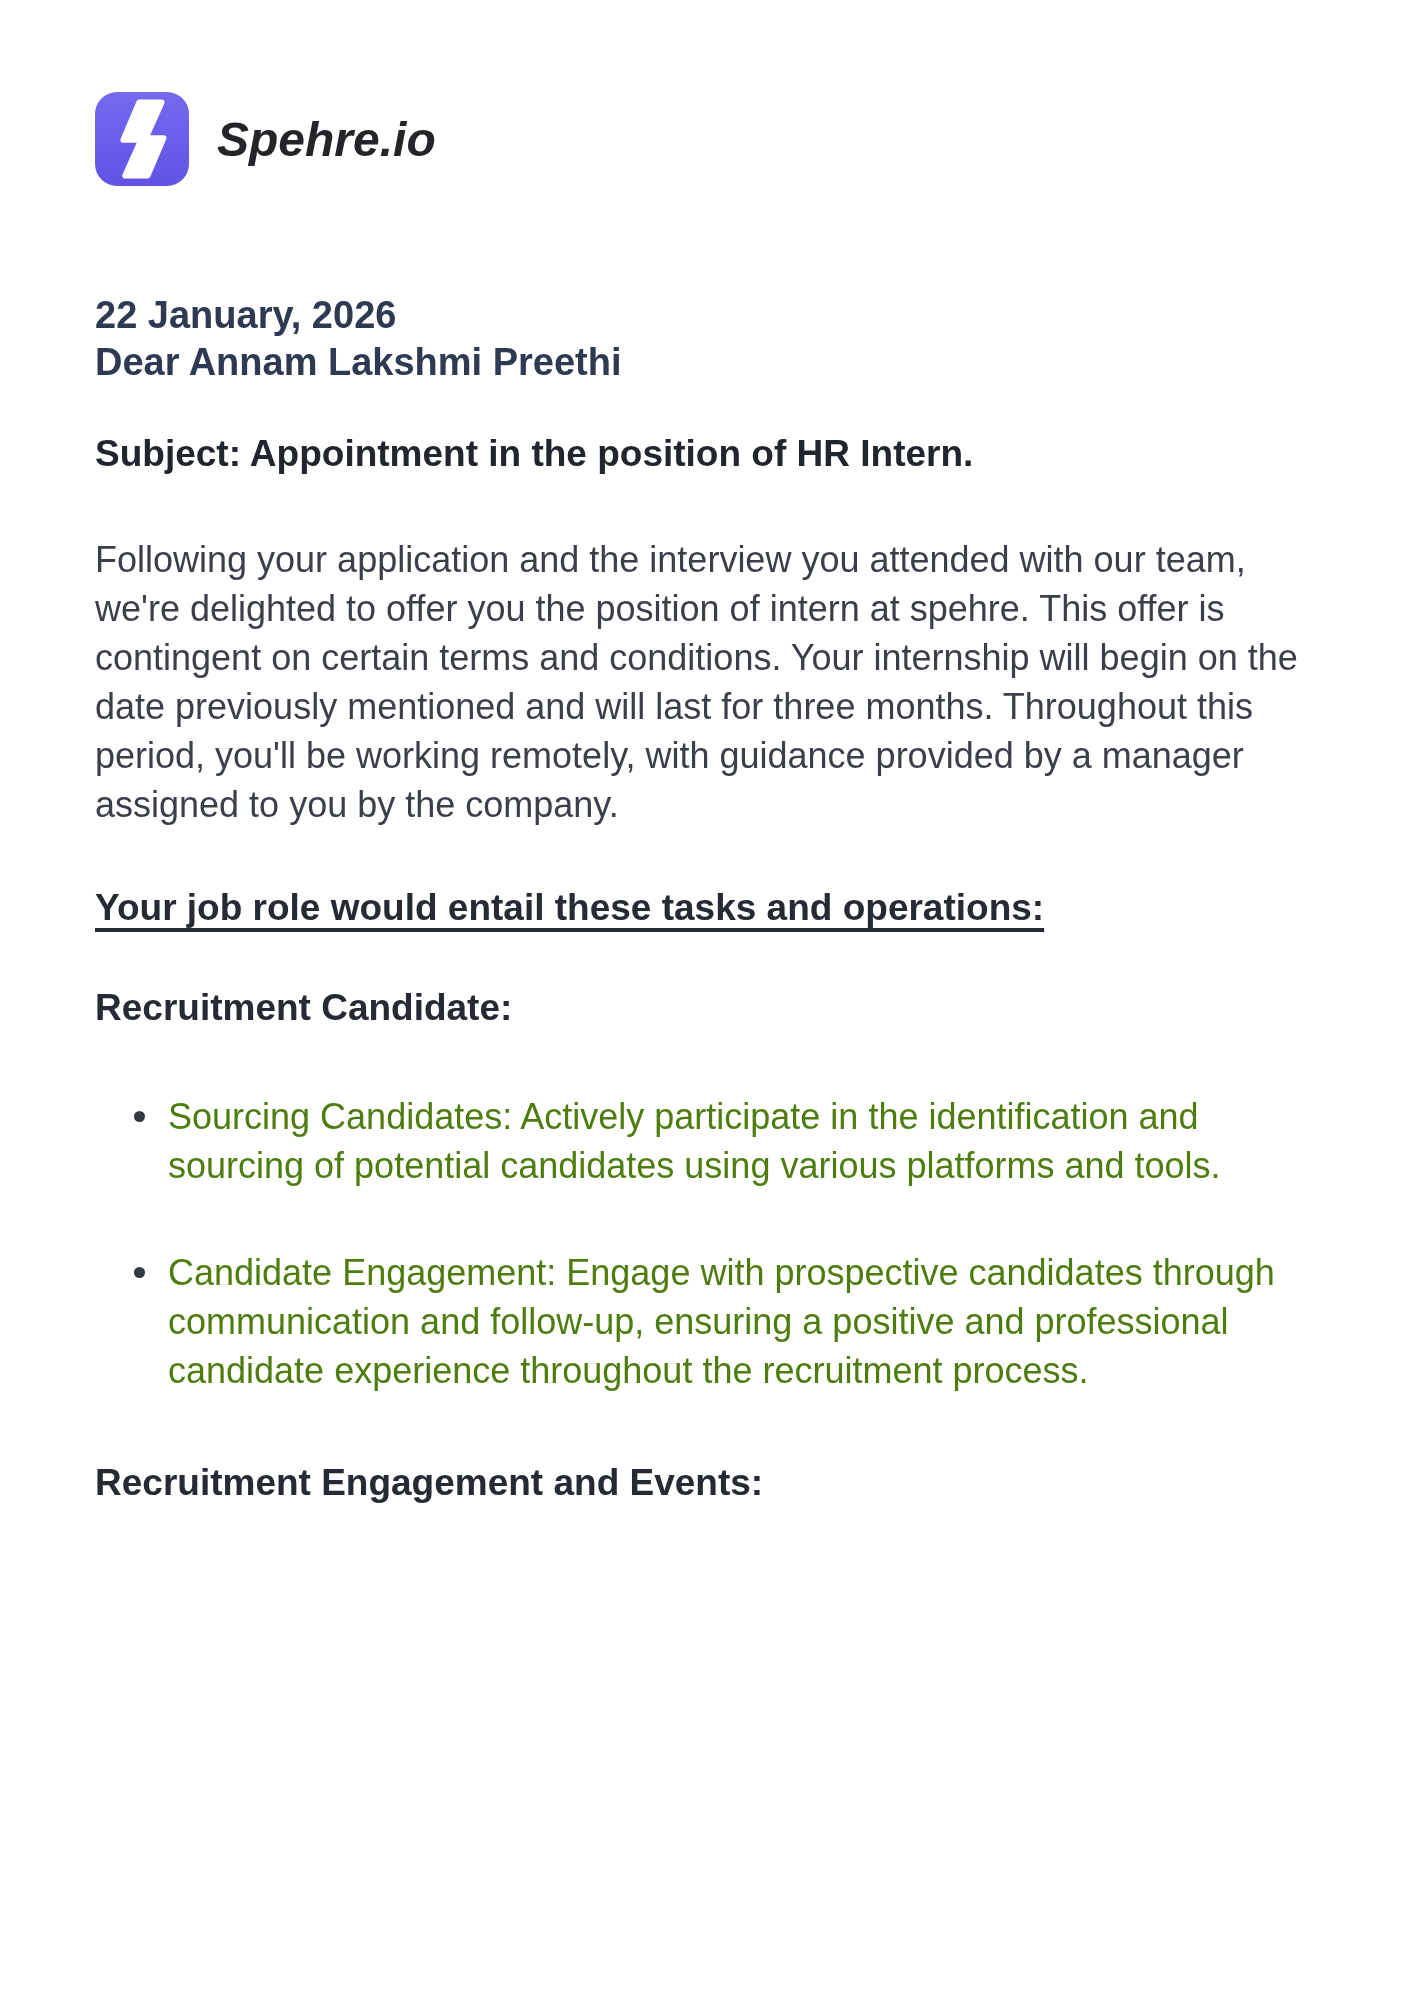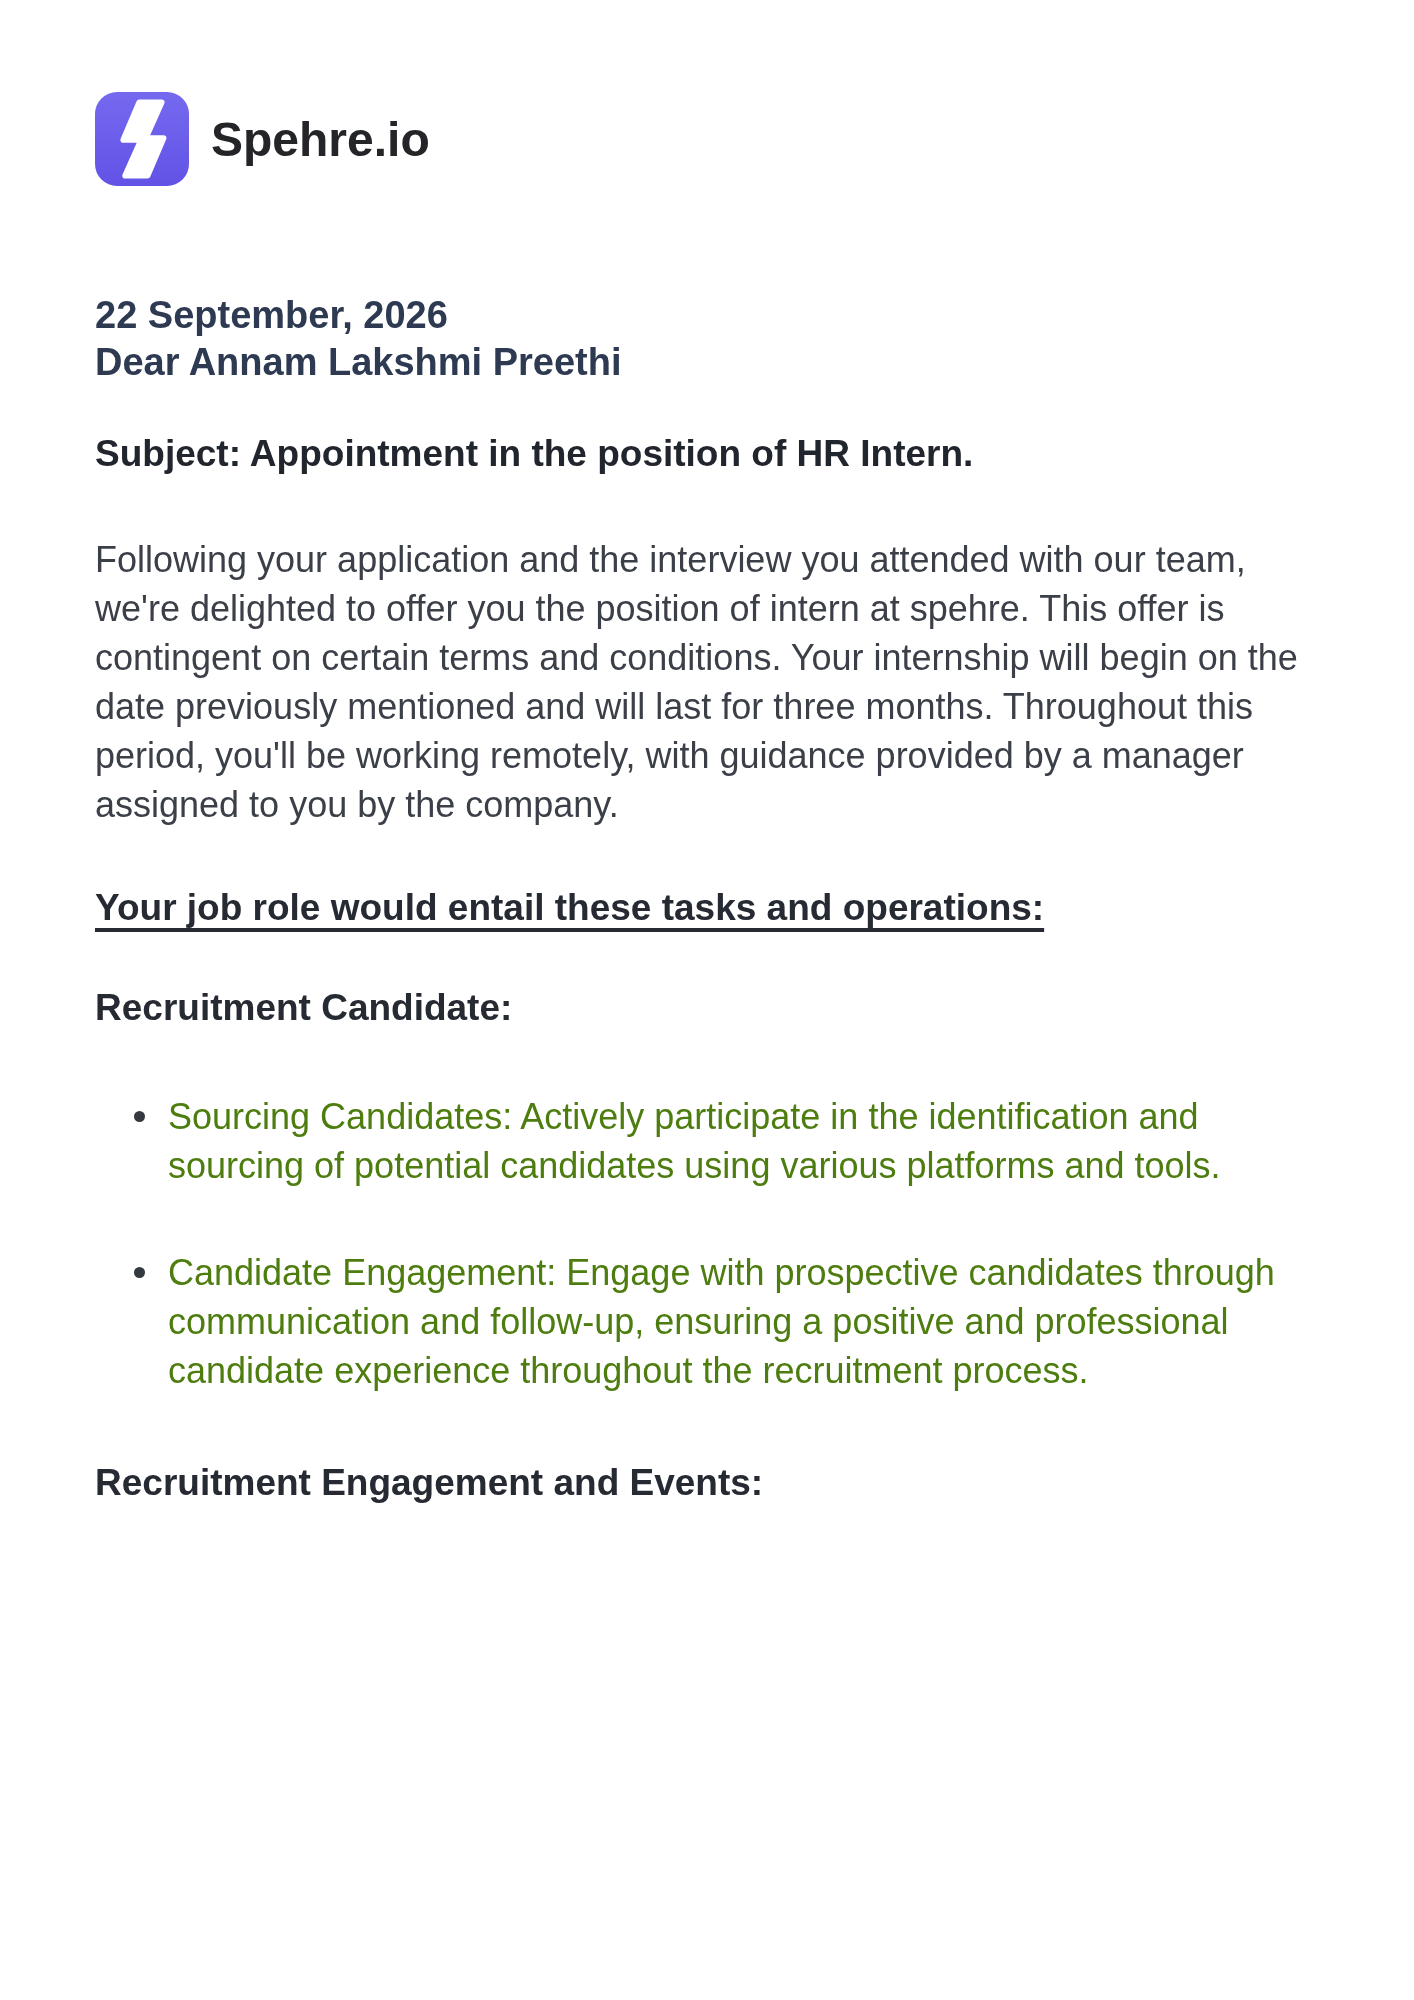--- a/index.html
+++ b/index.html
@@ -12,22 +12,23 @@
     padding-left: 95px;
     padding-right: 80px;
     overflow: hidden;
     font-family: "Liberation Sans", "DejaVu Sans", sans-serif;
   }
 
   
   .brand-row {
     display: flex;
     align-items: center;
-    gap: 22px;
+    gap: 28px;
     padding-top: 92px;
+    font-style: italic;
   }
   .logo-box {
     width: 94px;
     height: 94px;
     border-radius: 22px;
     background: linear-gradient(180deg, #7569ef 0%, #6253e6 100%);
     display: flex;
     align-items: center;
     justify-content: center;
     flex: 0 0 auto;
@@ -116,21 +117,21 @@
       <span>
         <svg viewBox="0 0 100 100" aria-hidden="true">
           <path d="M47 11 L71 11 L54 49 L73 49 L56 89 L32 89 L49 51 L30 51 Z" fill="#ffffff" stroke="#ffffff" stroke-width="6" stroke-linejoin="round"></path>
         </svg>
       </span>
     </div>
     <div class="wordmark">Spehre.io</div>
   </div>
 
   <div class="date-block">
-    <div>22 September, 2026</div>
+    <div>22 January, 2026</div>
     <div>Dear Annam Lakshmi Preethi</div>
   </div>
 
   <div class="subject">Subject: Appointment in the position of HR Intern.</div>
 
   <p class="intro">Following your application and the interview you attended with our team, we're delighted to offer you the position of intern at spehre. This offer is contingent on certain terms and conditions. Your internship will begin on the date previously mentioned and will last for three months. Throughout this period, you'll be working remotely, with guidance provided by a manager assigned to you by the company.</p>
 
   <div class="tasks-heading">Your job role would entail these tasks and operations:</div>
 
   <div class="section-title">Recruitment Candidate:</div>

